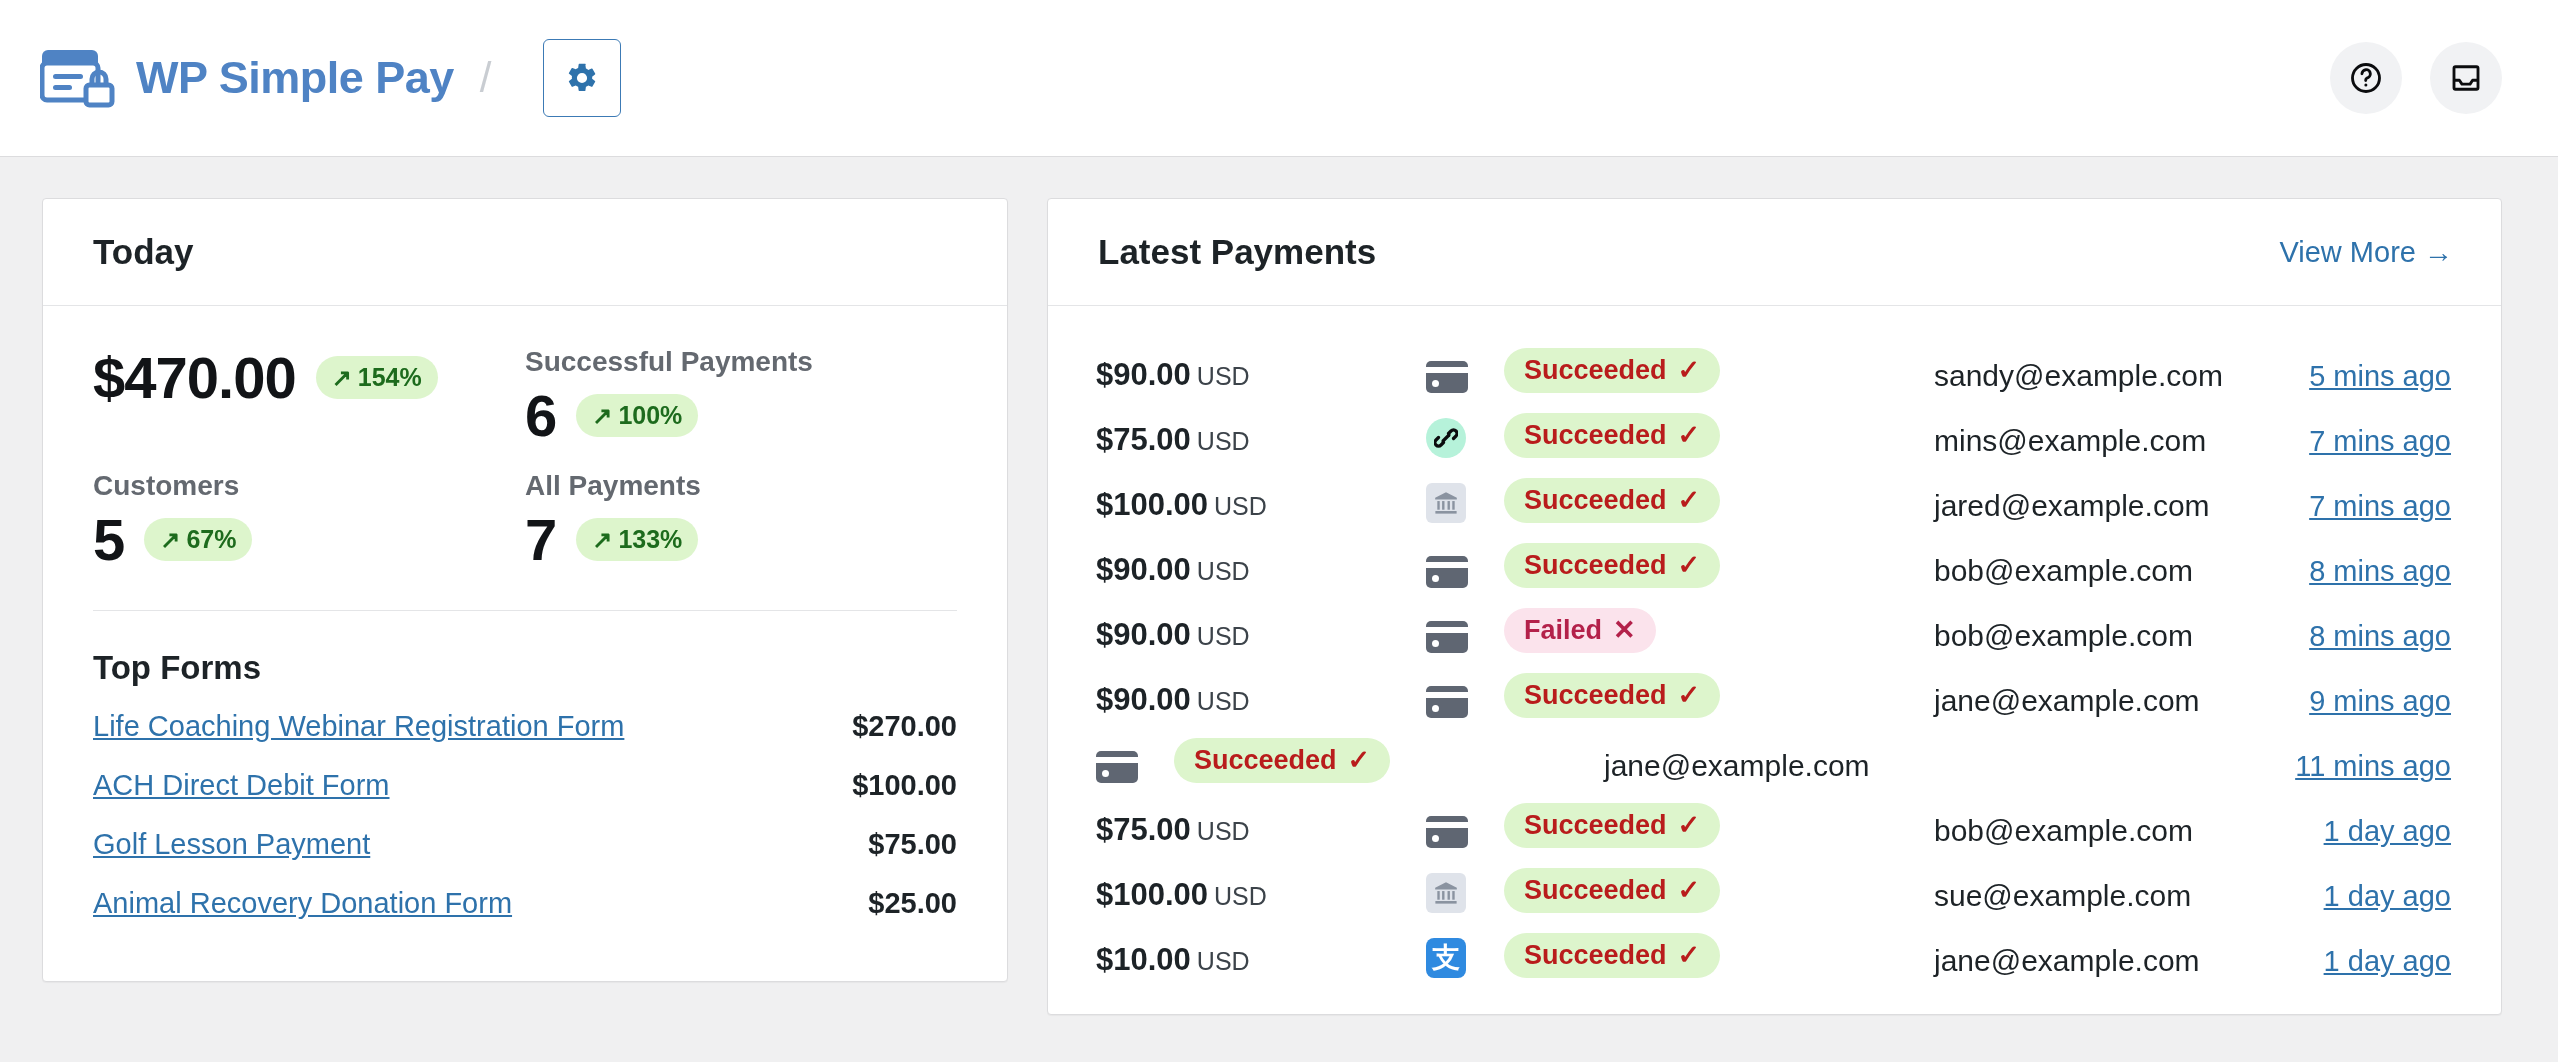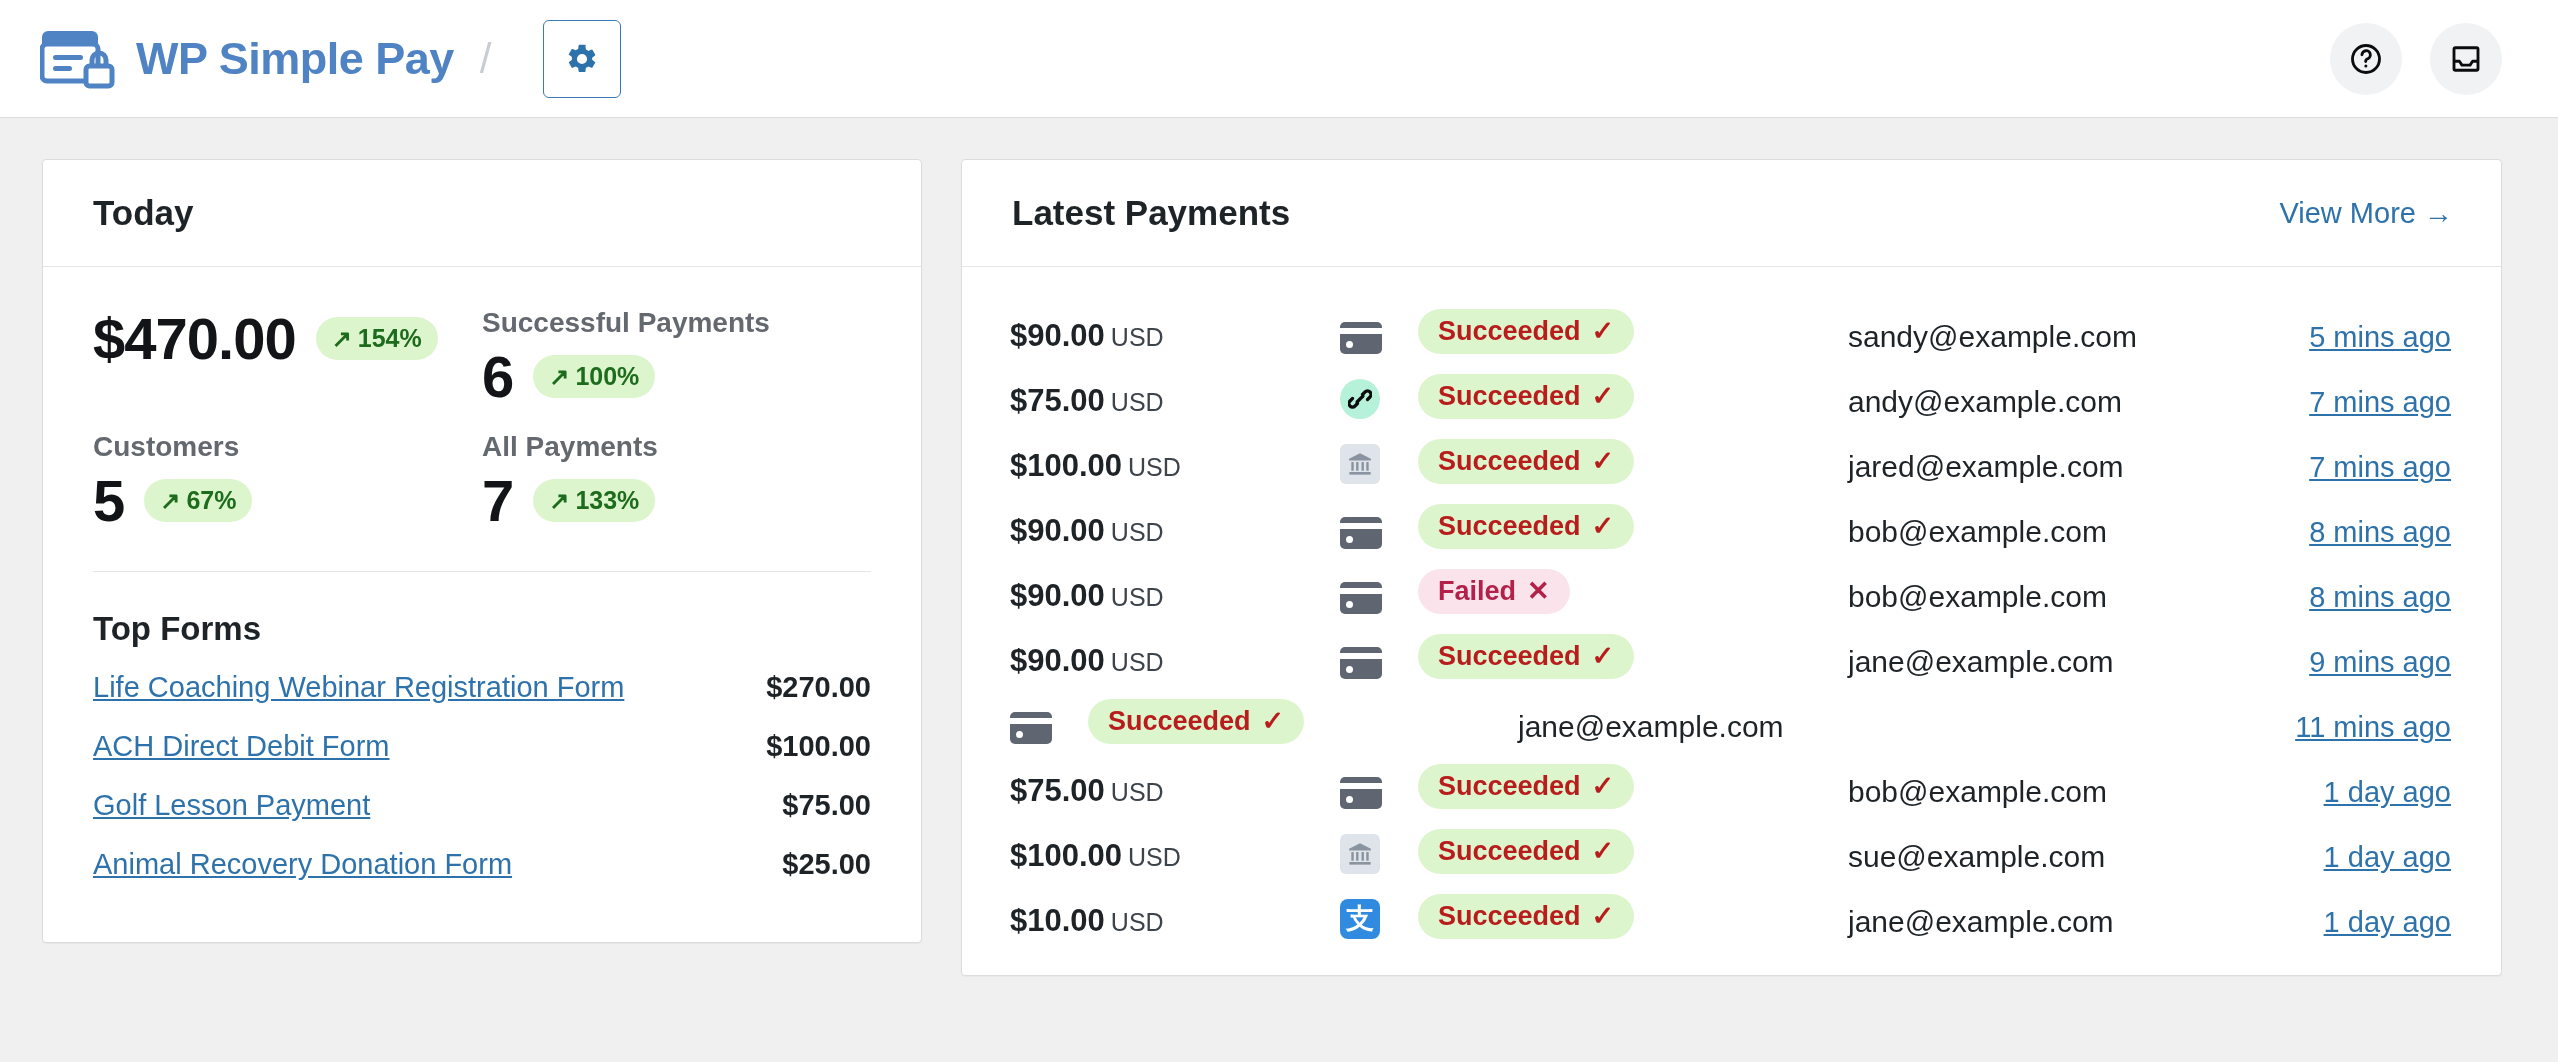--- a/index.html
+++ b/index.html
@@ -8,21 +8,21 @@
     width: 2558px;
     height: 1062px;
     background: #f0f0f1;
     font-family: "Liberation Sans", sans-serif;
     color: #1d2327;
     overflow: hidden;
   }
 
   
   .header {
-    height: 118px;
+    height: 157px;
     background: #ffffff;
     border-bottom: 1px solid #dcdcde;
     display: flex;
     align-items: center;
     padding: 0 56px 0 40px;
   }
   .brand { display: flex; align-items: center; gap: 18px; }
   .brand-logo { width: 78px; height: 62px; flex: 0 0 auto; display:block; }
   .brand-name {
     font-size: 45px;
@@ -77,21 +77,21 @@
     align-items: flex-start;
     gap: 39px;
     padding: 41px 56px 0 42px;
   }
   .card {
     background: #ffffff;
     border: 1px solid #dcdcde;
     border-radius: 4px;
     box-shadow: 0 1px 1px rgba(0,0,0,0.04);
   }
-  .card-today { width: 880px; }
+  .card-today { width: 966px; }
   .card-payments { flex: 1 1 auto; }
 
   .card-head {
     padding: 33px 48px 33px 50px;
     border-bottom: 1px solid #e4e5e7;
     display: flex;
     align-items: center;
     justify-content: space-between;
   }
   .card-title {
@@ -403,21 +403,21 @@
                 <path d="M14.5 7.5 17 5a3.5 3.5 0 0 1 5 5l-2.5 2.5"></path>
                 <path d="M9.5 16.5 7 19a3.5 3.5 0 0 1-5-5l2.5-2.5"></path>
                 <path d="M9 15l6-6"></path>
               </svg>
             </span>
           </span>
           <span class="pay-status"><span class="badge succeeded">
               <span>Succeeded</span>
               <span class="mark">✓</span>
             </span></span>
-          <span class="pay-email">andy@example.com</span>
+          <span class="pay-email">mins@example.com</span>
           <span class="pay-time">7 mins ago</span>
         </div>
         <div class="pay-row">
           <span class="pay-amount">$100.00<span class="cur">USD</span></span>
           <span class="pay-method">
             <span class="mi-bank">
               <svg viewBox="0 0 24 24">
                 <path d="M12 2 2 7.2v1.6h20V7.2L12 2Z"></path>
                 <rect x="4" y="10.2" width="2.2" height="8"></rect>
                 <rect x="8.4" y="10.2" width="2.2" height="8"></rect>

